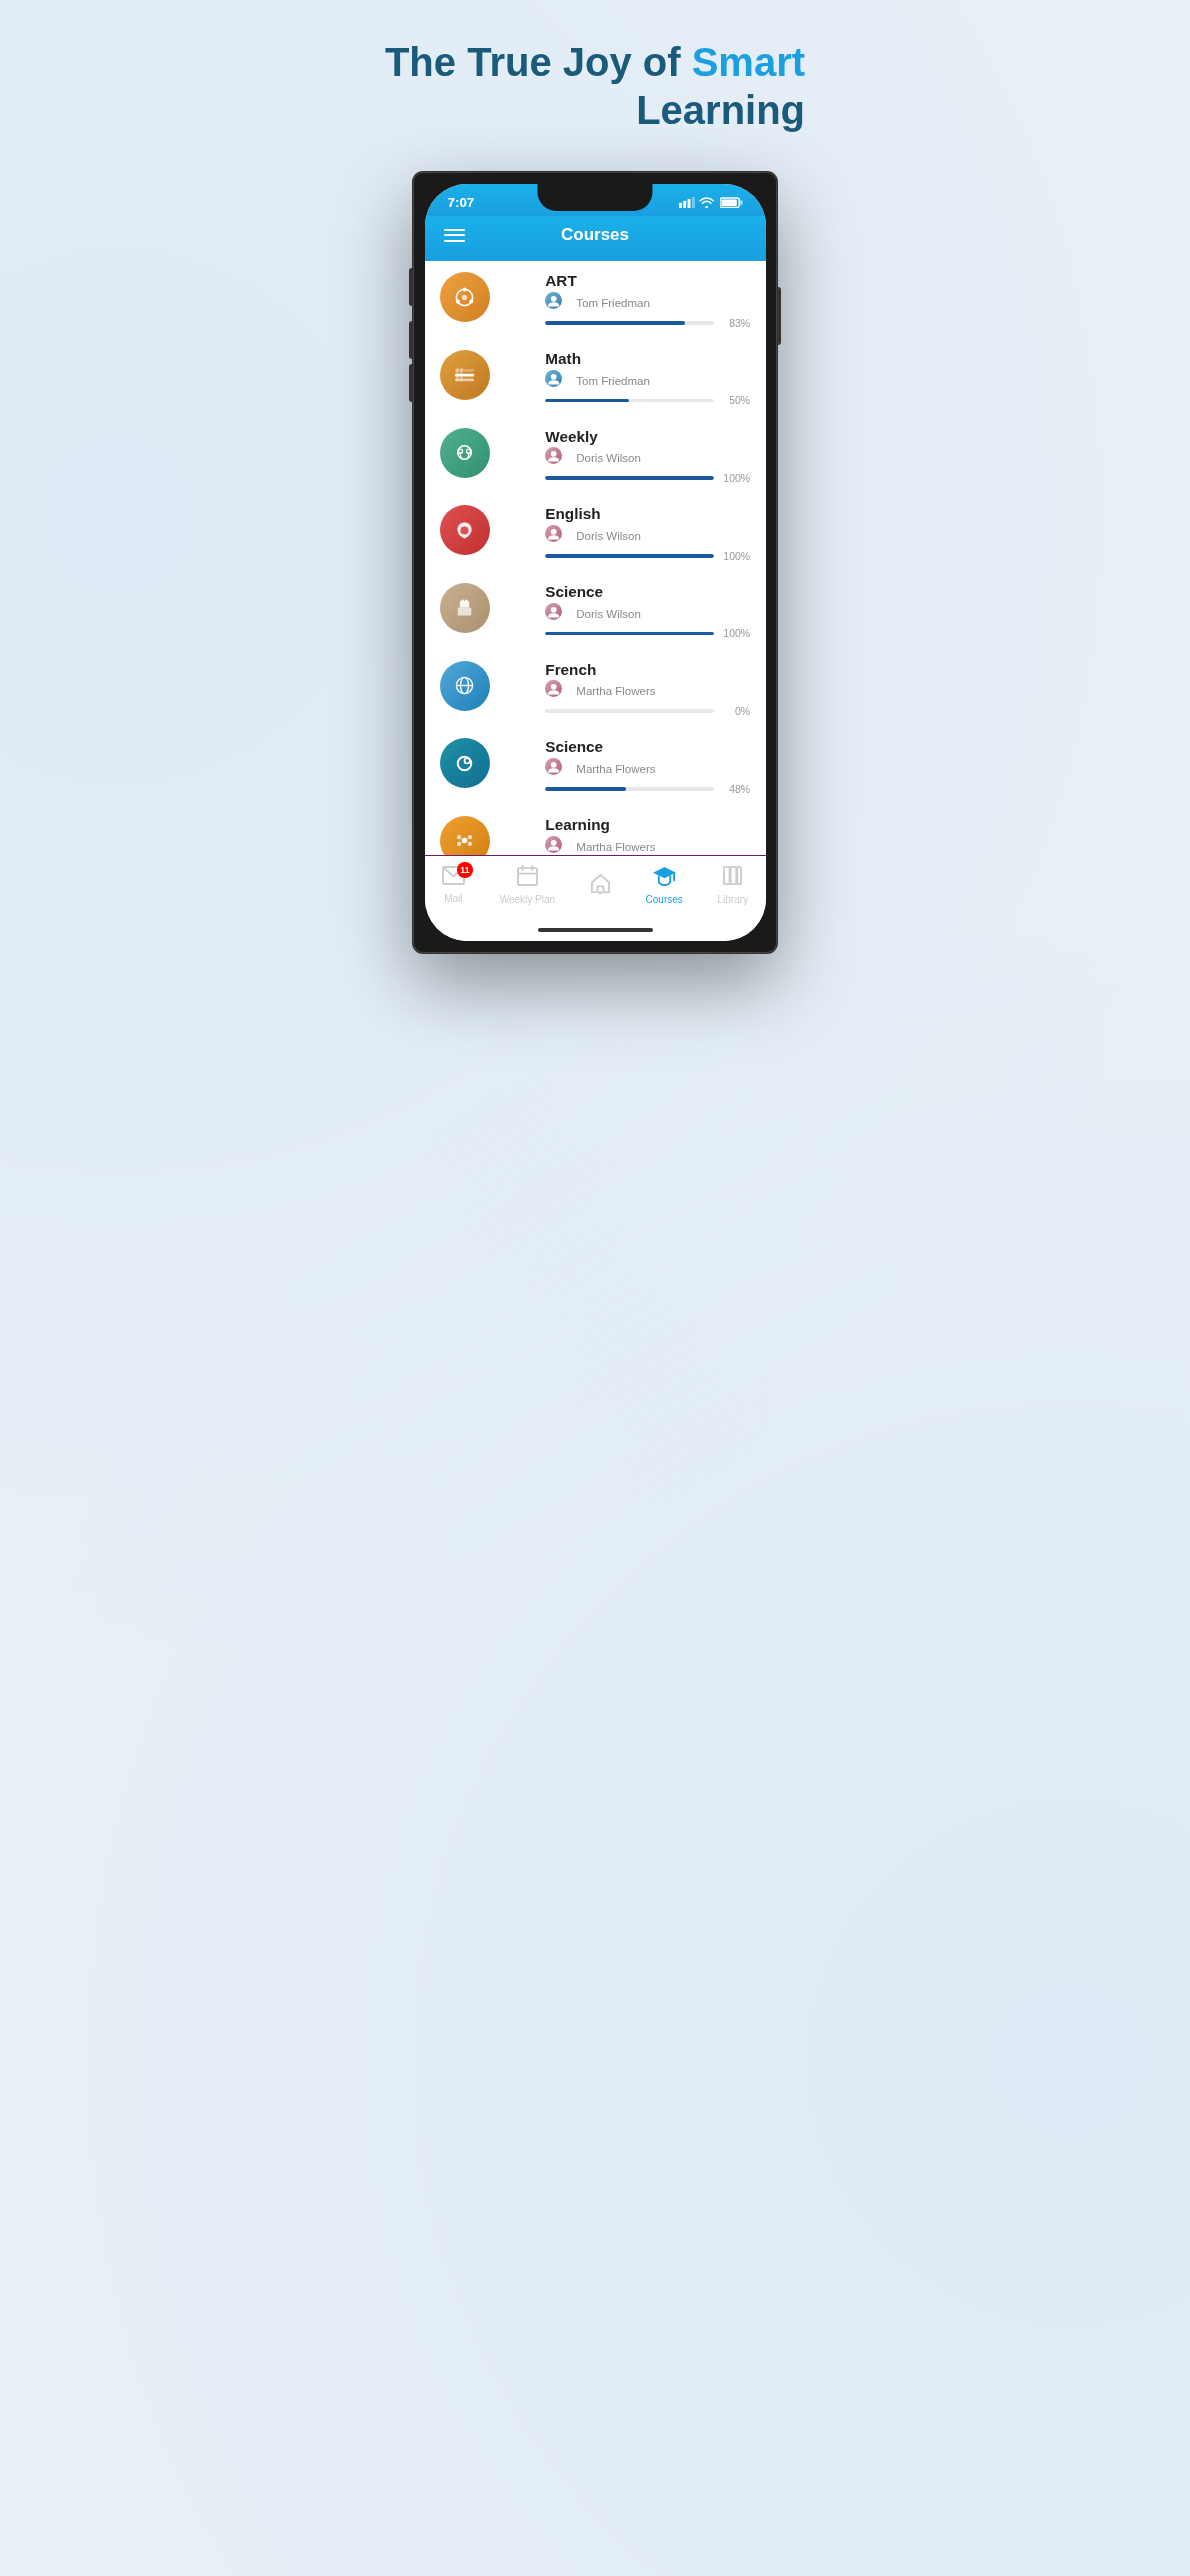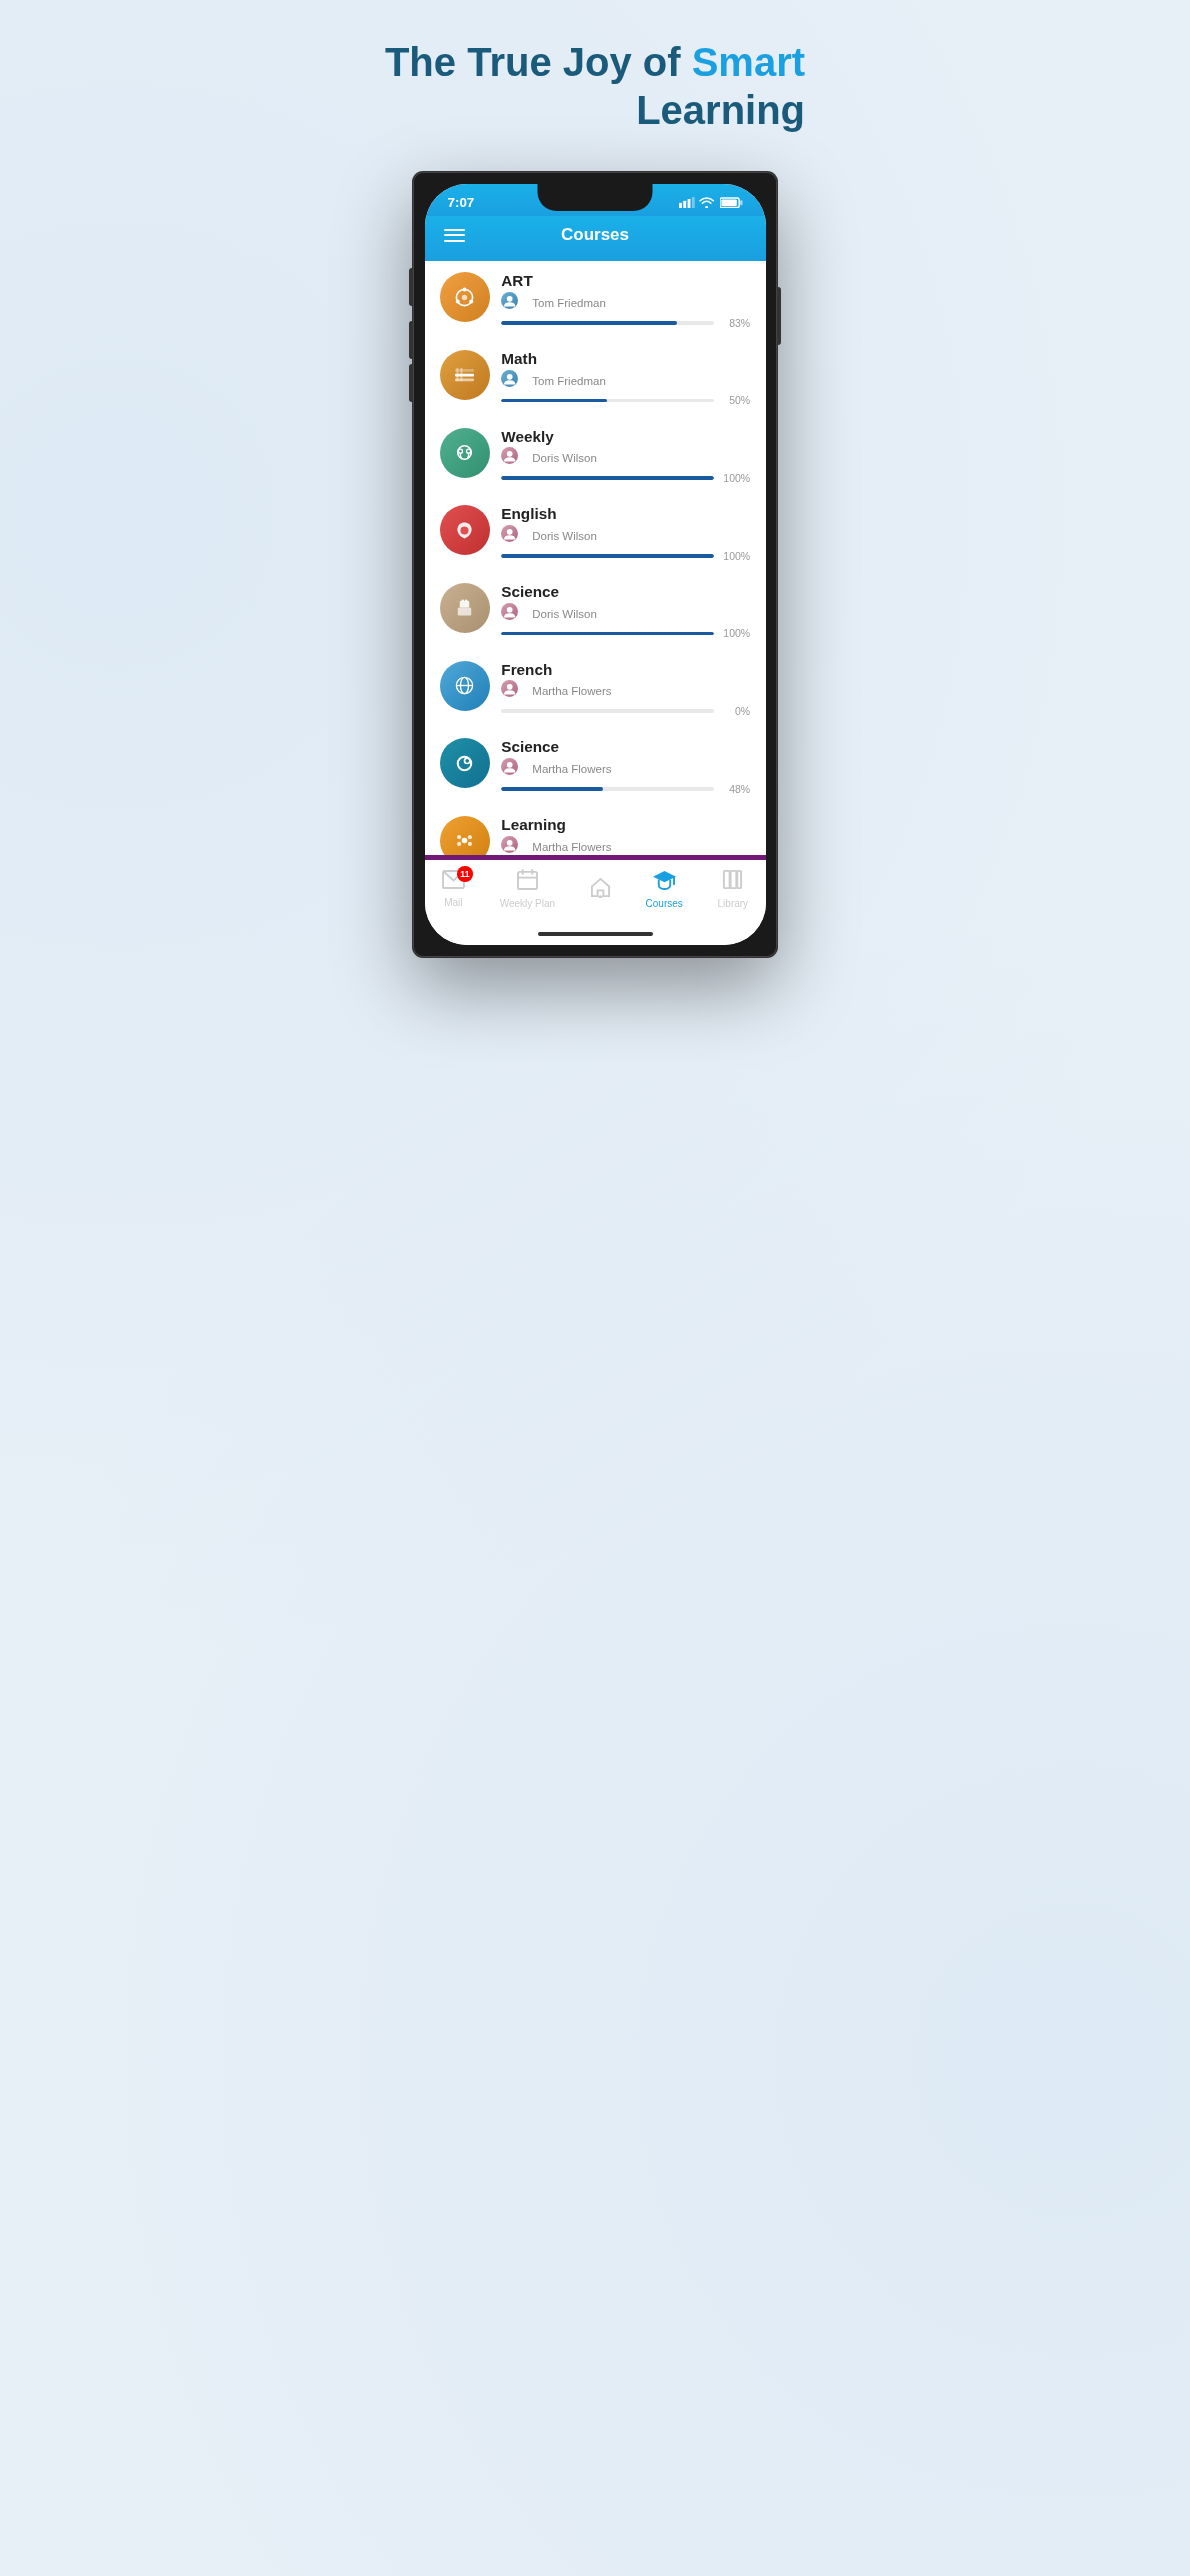--- a/index.html
+++ b/index.html
@@ -181,20 +181,21 @@
       align-items: center;
       justify-content: center;
       flex-shrink: 0;
       font-size: 21px;
       margin-right: 11.5px;
     }
 
     .course-info {
       flex: 1;
       padding-bottom: 9.6px;
+      margin-left: 44px;
     }
 
     .course-name {
       font-size: 15.3px;
       font-weight: 700;
       color: #222;
       margin-bottom: 1.9px;
     }
 
     .teacher-row {
@@ -249,21 +250,21 @@
       text-align: right;
     }
 
     
     .bottom-nav {
       background: #fff;
       display: flex;
       align-items: center;
       justify-content: space-around;
       padding: 9.6px 0 15.3px;
-      border-top: 5px solid #701a75;
+      border-top: 1px solid #701a75;
     }
 
     .nav-item {
       display: flex;
       flex-direction: column;
       align-items: center;
       gap: 3.8px;
       cursor: pointer;
       position: relative;
     }

